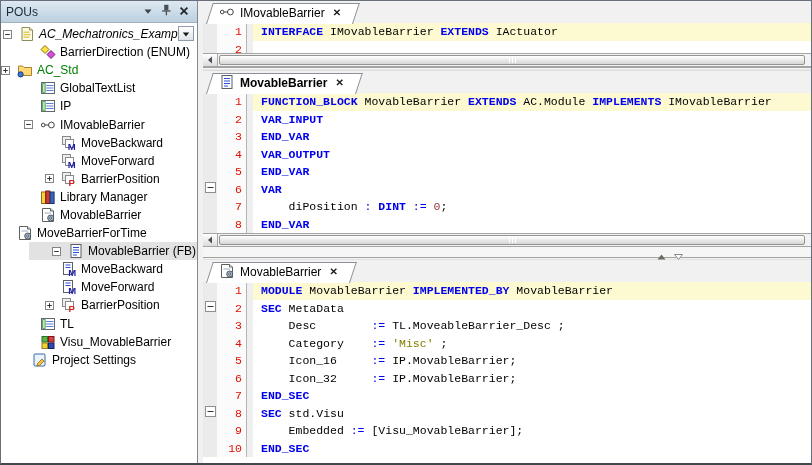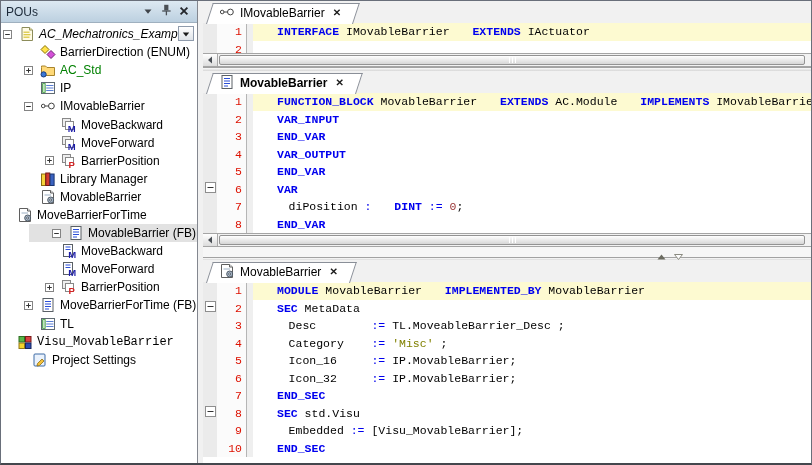--- a/index.html
+++ b/index.html
@@ -39,21 +39,21 @@
   .tab-close{font-weight:bold;font-size:10px;color:#1a1a1a;line-height:1;}
   .code{overflow:hidden;background:#fff;}
   .ln{height:17.5px;display:flex;align-items:center;font-family:"Liberation Mono",monospace;font-size:11.5px;line-height:17.5px;}
   .margin{width:14px;flex:0 0 14px;height:100%;background:#ebebeb;display:flex;align-items:center;justify-content:center;}
   .num{width:30px;flex:0 0 30px;height:100%;display:flex;align-items:center;justify-content:flex-end;
        padding-right:4px;color:var(--lnum);background:#fbfbfb;border-right:1px solid #b5b5b5;}
   .gut{width:6px;flex:0 0 6px;height:100%;background:#efefef;}
   .txt{flex:1;height:100%;display:flex;align-items:center;padding-left:8px;white-space:pre;}
   .ln.hl .txt{background:var(--hl);}
   .sg{white-space:pre;}
-  .sg.k{color:var(--kw);font-weight:bold;margin-left:16px;}
+  .sg.k{color:var(--kw);font-weight:bold;}
   .sg.o{color:var(--kw);}
   .sg.p{color:#000;}
   .sg.n{color:var(--num);}
   .sg.s{color:var(--str);}
   .pane0 .code{height:30px;}
   .pane1 .code{height:140px;}
   .pane2 .code{height:181px;}
   
   .sbar{height:14px;flex:0 0 14px;background:#f2f2f2;border:1px solid #a5a5a5;border-left:none;border-right:none;
         display:flex;align-items:stretch;}
@@ -119,35 +119,48 @@
         <div class="trow" style="padding-left: 23px;">
           <span class="exp"></span>
           <span class="ticon">
             <svg width="16" height="16" viewBox="0 0 16 16">
               <polygon points="5,1.5 9,5.5 5,9.5 1,5.5" fill="#ffe24a" stroke="#8a7200"></polygon>
               <polygon points="11,6.5 15,10.5 11,14.5 7,10.5" fill="#d44fd8" stroke="#6e2372"></polygon>
             </svg>
           </span>
           <span class="tlabel">BarrierDirection (ENUM)</span>
         </div>
-        <div class="trow" style="padding-left: 23px;">
+        <div class="trow" style="">
           <span class="exp">
             <svg width="9" height="9" viewBox="0 0 9 9">
               <rect x="0.5" y="0.5" width="8" height="8" fill="#fff" stroke="#848484"></rect>
               <line x1="2.2" y1="4.5" x2="6.8" y2="4.5" stroke="#333"></line>
               <line x1="4.5" y1="2.2" x2="4.5" y2="6.8" stroke="#333"></line>
             </svg>
           </span>
           <span class="ticon">
             <svg width="16" height="16" viewBox="0 0 16 16">
               <path d="M1.5 5.5V4h4l1.5 1.5h7.5v8h-13z" fill="#ffd978" stroke="#a8842c"></path>
               <circle cx="3.6" cy="12.4" r="2.6" fill="#3a78d6" stroke="#1c3e7c"></circle>
             </svg>
           </span>
           <span class="tlabel" style="color:#008000">AC_Std</span>
+        </div>
+        <div class="trow" style="padding-left: 23px;">
+          <span class="exp"></span>
+          <span class="ticon">
+            <svg width="16" height="16" viewBox="0 0 16 16">
+              <rect x="1.5" y="2.5" width="13" height="11" fill="#fff" stroke="#5f6a72"></rect>
+              <rect x="2.6" y="3.6" width="2.6" height="8.8" fill="#bfe3bf" stroke="#3f9a3f" stroke-width="0.8"></rect>
+              <line x1="6.2" y1="5.5" x2="13.5" y2="5.5" stroke="#5b7fd4"></line>
+              <line x1="6.2" y1="8" x2="13.5" y2="8" stroke="#5b7fd4"></line>
+              <line x1="6.2" y1="10.5" x2="13.5" y2="10.5" stroke="#5b7fd4"></line>
+            </svg>
+          </span>
+          <span class="tlabel">GlobalTextList</span>
         </div>
         <div class="trow" style="padding-left: 23px;">
           <span class="exp"></span>
           <span class="ticon">
             <svg width="16" height="16" viewBox="0 0 16 16">
               <rect x="1.5" y="2.5" width="13" height="11" fill="#fff" stroke="#5f6a72"></rect>
               <rect x="2.6" y="3.6" width="2.6" height="8.8" fill="#bfe3bf" stroke="#3f9a3f" stroke-width="0.8"></rect>
               <line x1="6.2" y1="5.5" x2="13.5" y2="5.5" stroke="#5b7fd4"></line>
               <line x1="6.2" y1="8" x2="13.5" y2="8" stroke="#5b7fd4"></line>
               <line x1="6.2" y1="10.5" x2="13.5" y2="10.5" stroke="#5b7fd4"></line>
@@ -300,52 +313,33 @@
           <span class="ticon">
             <svg width="16" height="16" viewBox="0 0 16 16">
               <rect x="1.5" y="1.5" width="8" height="8" fill="#eee" stroke="#888"></rect>
               <rect x="4.5" y="4.5" width="8" height="8" fill="#fff" stroke="#888"></rect>
               <text x="7.4" y="14.6" font-family="Liberation Sans, sans-serif" font-size="9.5" font-weight="bold" fill="#d42525">P</text>
             </svg>
           </span>
           <span class="tlabel">BarrierPosition</span>
         </div>
         <div class="trow" style="padding-left: 23px;">
-          <span class="exp">
-            <svg width="9" height="9" viewBox="0 0 9 9">
-              <rect x="0.5" y="0.5" width="8" height="8" fill="#fff" stroke="#848484"></rect>
-              <line x1="2.2" y1="4.5" x2="6.8" y2="4.5" stroke="#333"></line>
-              <line x1="4.5" y1="2.2" x2="4.5" y2="6.8" stroke="#333"></line>
-            </svg>
-          </span>
-          <span class="ticon">
-            <svg width="16" height="16" viewBox="0 0 16 16">
-              <rect x="3" y="1.5" width="10" height="13" fill="#fff" stroke="#5a6066"></rect>
-              <line x1="5" y1="4.5" x2="11" y2="4.5" stroke="#2b4fd8"></line>
-              <line x1="5" y1="7" x2="11" y2="7" stroke="#2b4fd8"></line>
-              <line x1="5" y1="9.5" x2="11" y2="9.5" stroke="#2b4fd8"></line>
-              <line x1="5" y1="12" x2="9" y2="12" stroke="#2b4fd8"></line>
-            </svg>
-          </span>
-          <span class="tlabel">MoveBarrierForTime (FB)</span>
-        </div>
-        <div class="trow" style="padding-left: 23px;">
           <span class="exp"></span>
           <span class="ticon">
             <svg width="16" height="16" viewBox="0 0 16 16">
               <rect x="1.5" y="2.5" width="13" height="11" fill="#fff" stroke="#5f6a72"></rect>
               <rect x="2.6" y="3.6" width="2.6" height="8.8" fill="#bfe3bf" stroke="#3f9a3f" stroke-width="0.8"></rect>
               <line x1="6.2" y1="5.5" x2="13.5" y2="5.5" stroke="#5b7fd4"></line>
               <line x1="6.2" y1="8" x2="13.5" y2="8" stroke="#5b7fd4"></line>
               <line x1="6.2" y1="10.5" x2="13.5" y2="10.5" stroke="#5b7fd4"></line>
             </svg>
           </span>
           <span class="tlabel">TL</span>
         </div>
-        <div class="trow" style=" font-family: Liberation Mono, monospace;">
+        <div class="trow" style="padding-left: 23px;">
           <span class="exp"></span>
           <span class="ticon">
             <svg width="16" height="16" viewBox="0 0 16 16">
               <rect x="2" y="2.5" width="5.5" height="5.5" fill="#57b647" stroke="#2f6e23"></rect>
               <rect x="8.5" y="2.5" width="5.5" height="5.5" fill="#d84040" stroke="#7c1a1a"></rect>
               <rect x="2" y="9" width="5.5" height="5.5" fill="#f3d42c" stroke="#93791a"></rect>
               <rect x="8.5" y="9" width="5.5" height="5.5" fill="#2c4bb0" stroke="#16265e"></rect>
             </svg>
           </span>
           <span class="tlabel">Visu_MovableBarrier</span>

